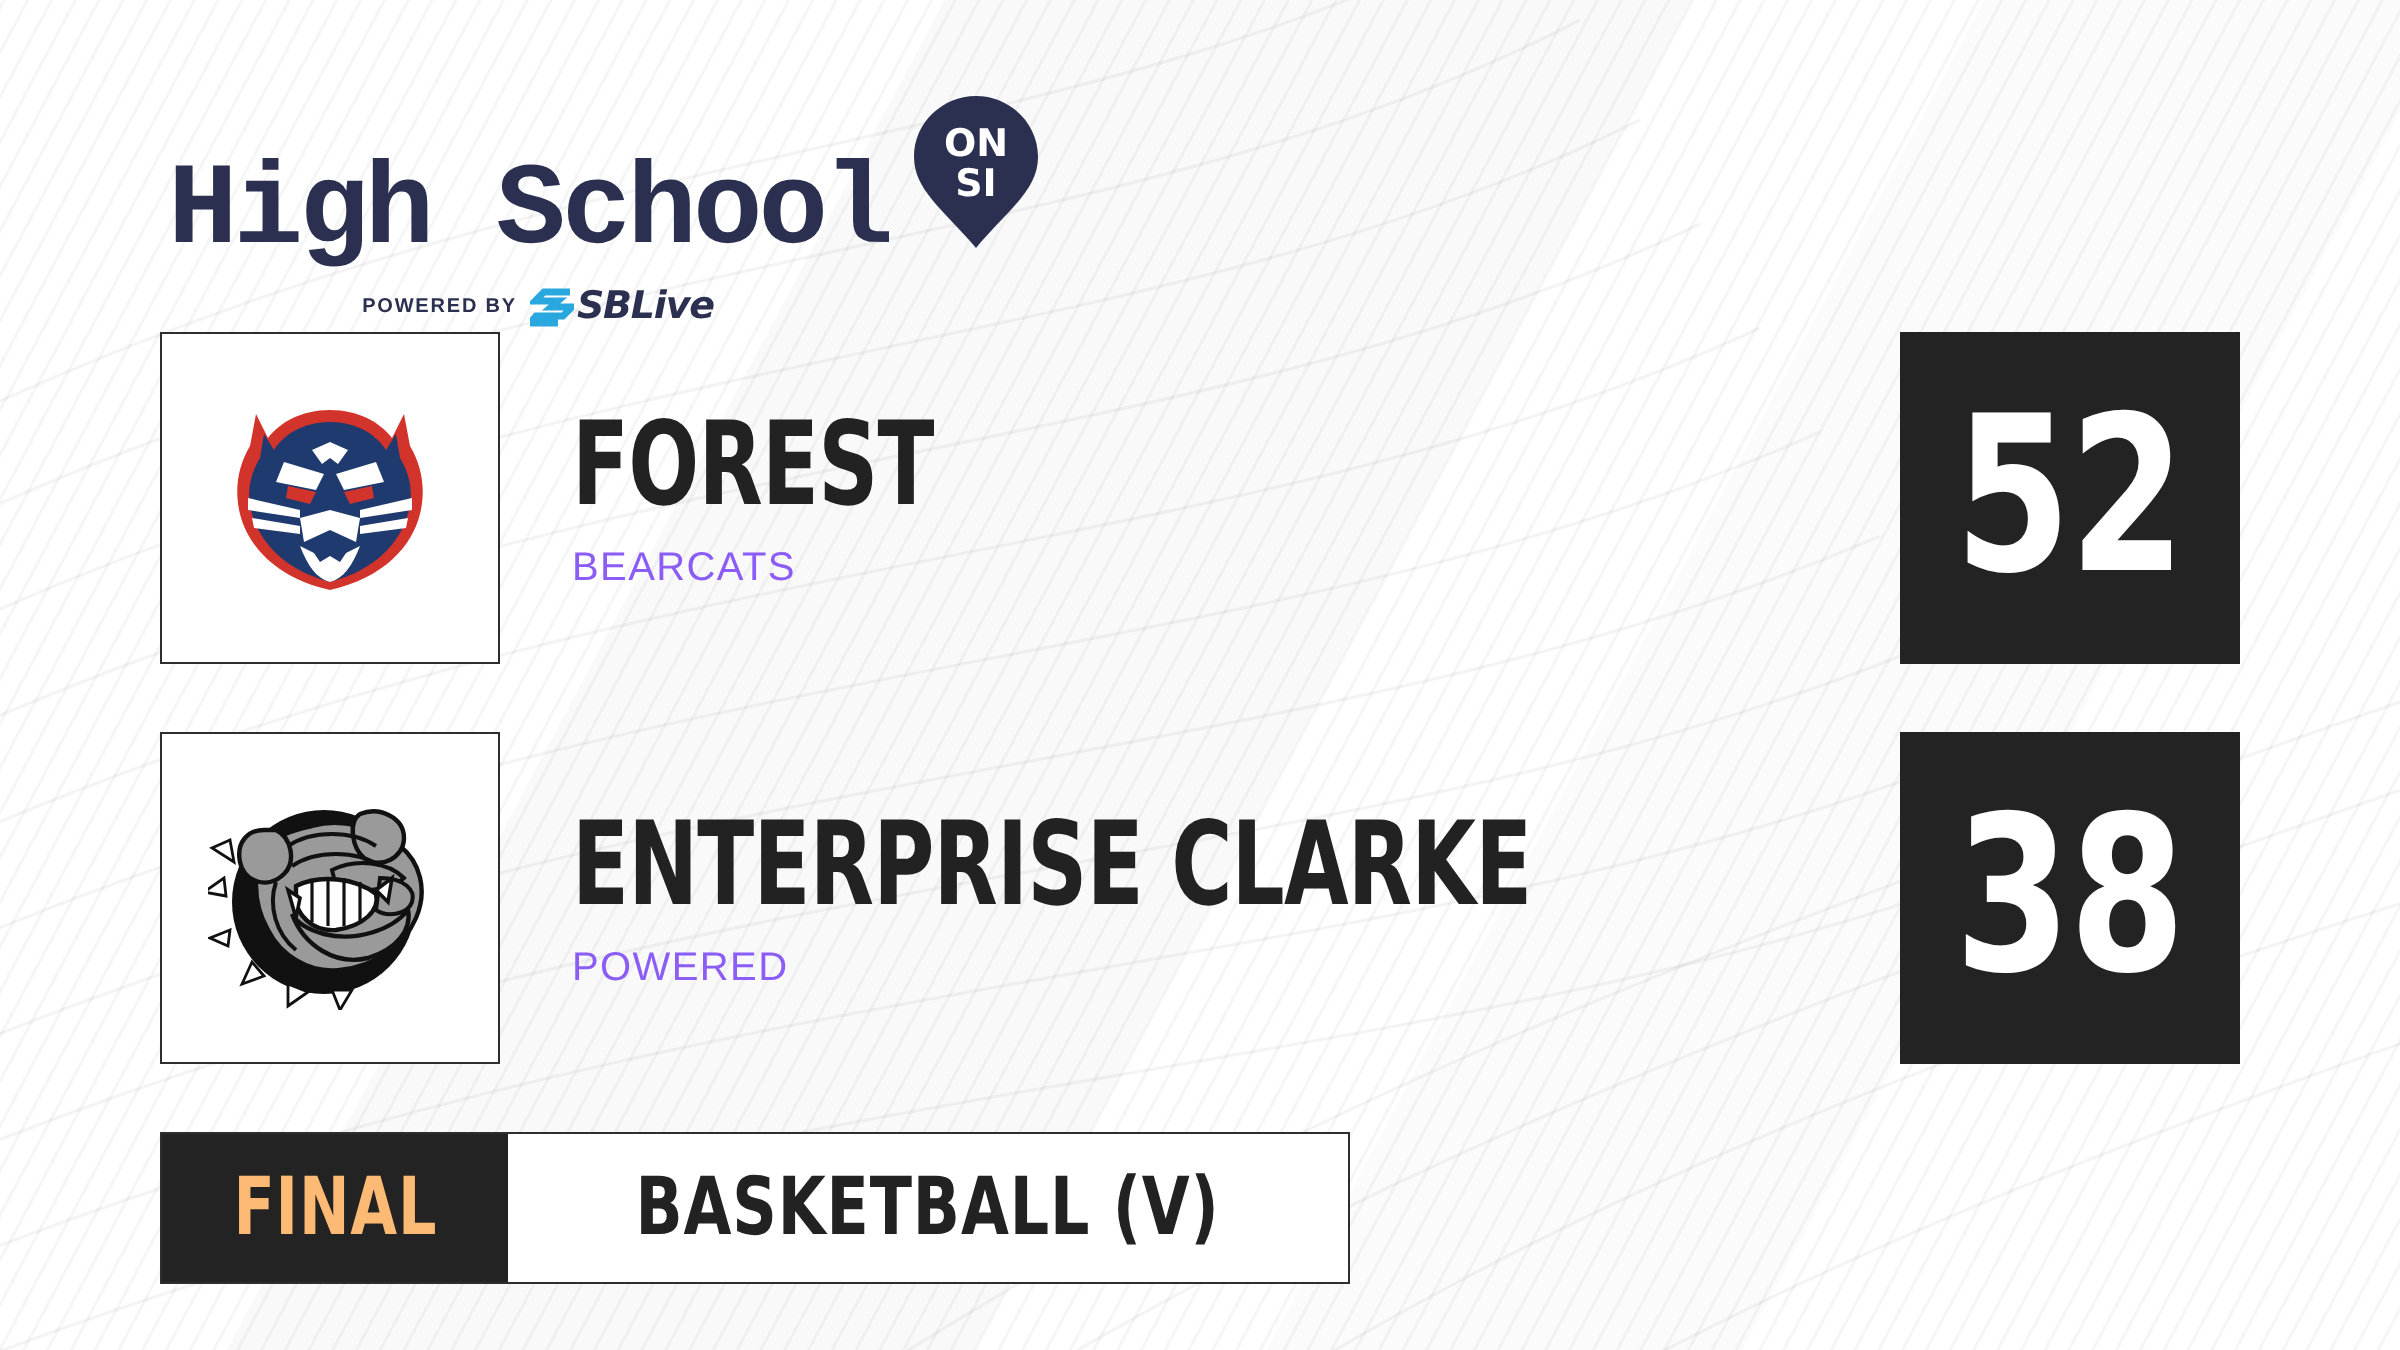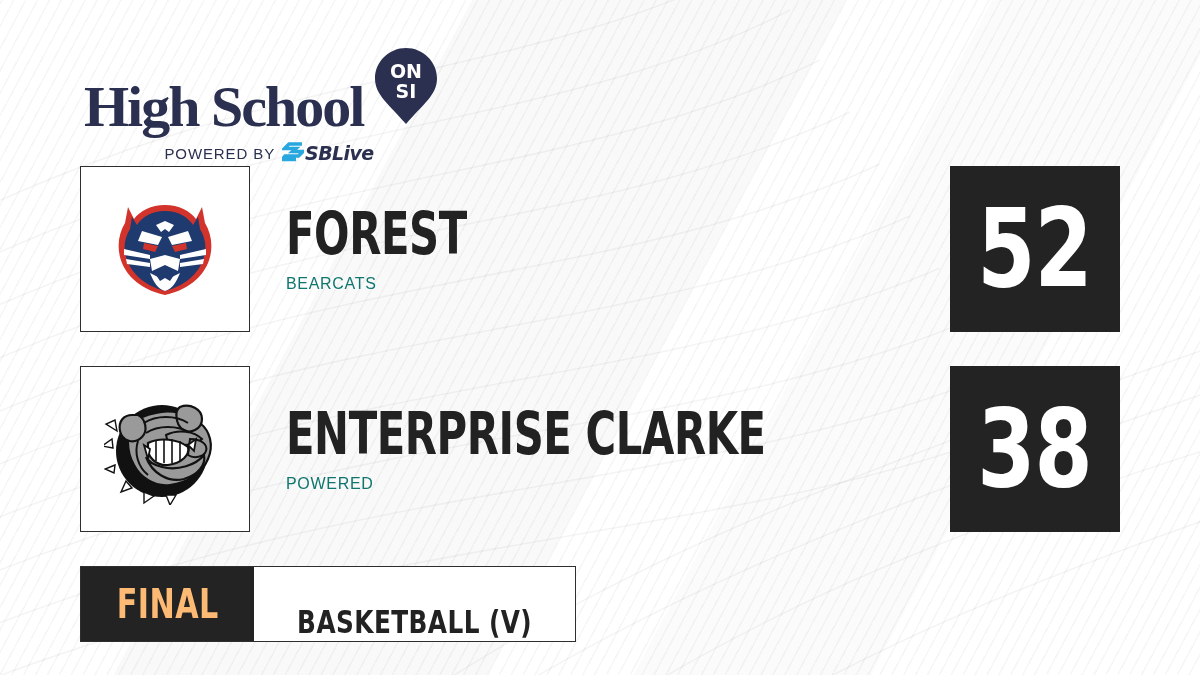--- a/index.html
+++ b/index.html
@@ -62,21 +62,21 @@
     position: absolute;
     left: 84px;
     top: 36px;
   }
   .logo-main {
     display: flex;
     align-items: center;
     gap: 0px;
   }
   .logo-wordmark {
-    font-family: Liberation Serif, serif;
+    font-family: Liberation Mono, monospace;
     font-weight: bold;
     font-size: 58px;
     letter-spacing: -2.0px;
     color: #2b3050;
     line-height: 1;
     white-space: nowrap;
     margin-top: 42px;
   }
   .pin-badge {
     position: relative;
@@ -88,26 +88,26 @@
   .powered-row {
     display: flex;
     align-items: center;
     justify-content: center;
     gap: 7px;
     margin-top: 6px;
     width: 370px;
   }
   .powered-label {
     font-family: "Liberation Sans", sans-serif;
-    font-weight: normal;
-    font-size: 15px;
+    font-weight: bold;
+    font-size: 10px;
     letter-spacing: 0.9px;
     color: #2b3050;
   }
-  .sblive-mark { display: flex; align-items: flex-start; gap: 1px; }
+  .sblive-mark { display: flex; align-items: flex-end; gap: 1px; }
   .sblive-word {
     font-family: "DejaVu Sans", sans-serif;
     font-weight: bold;
     font-style: italic;
     font-size: 19px;
     letter-spacing: -0.6px;
     color: #2b3050;
   }
 
   
@@ -150,23 +150,23 @@
     line-height: 1.0;
     letter-spacing: -0.5px;
     color: #222222;
     transform: scaleX(0.80);
     transform-origin: left center;
     white-space: nowrap;
   }
   .team-mascot {
     font-family: "Liberation Sans", sans-serif;
     font-weight: normal;
-    font-size: 16px;
+    font-size: 20px;
     letter-spacing: 0.7px;
-    color: #0f766e;
+    color: #8b5cf6;
     margin-top: 12px;
   }
 
   .score-box {
     position: absolute;
     left: 870px;
     top: 0;
     width: 170px;
     height: 166px;
     background: #232323;
@@ -203,27 +203,27 @@
     justify-content: center;
     padding: 0 26px;
     font-family: "DejaVu Sans Condensed", "Liberation Sans Narrow", "Liberation Sans", sans-serif;
     font-weight: bold;
     font-size: 40px;
     letter-spacing: 0.5px;
   }
   .status-state span { transform: scaleX(0.84); display: inline-block; }
   .status-sport {
     display: flex;
-    align-items: flex-end;
-    justify-content: center;
-    padding: 0 24px;
+    align-items: center;
+    justify-content: center;
+    padding: 0 40px;
     color: #222222;
     font-family: "DejaVu Sans Condensed", "Liberation Sans Narrow", "Liberation Sans", sans-serif;
     font-weight: bold;
-    font-size: 32px;
+    font-size: 40px;
     letter-spacing: 0.5px;
     white-space: nowrap;
   }
   .status-sport span { transform: scaleX(0.86); display: inline-block; }
 </style>
 </head>
 <body>
 
 <div id="scoreboard">
 

